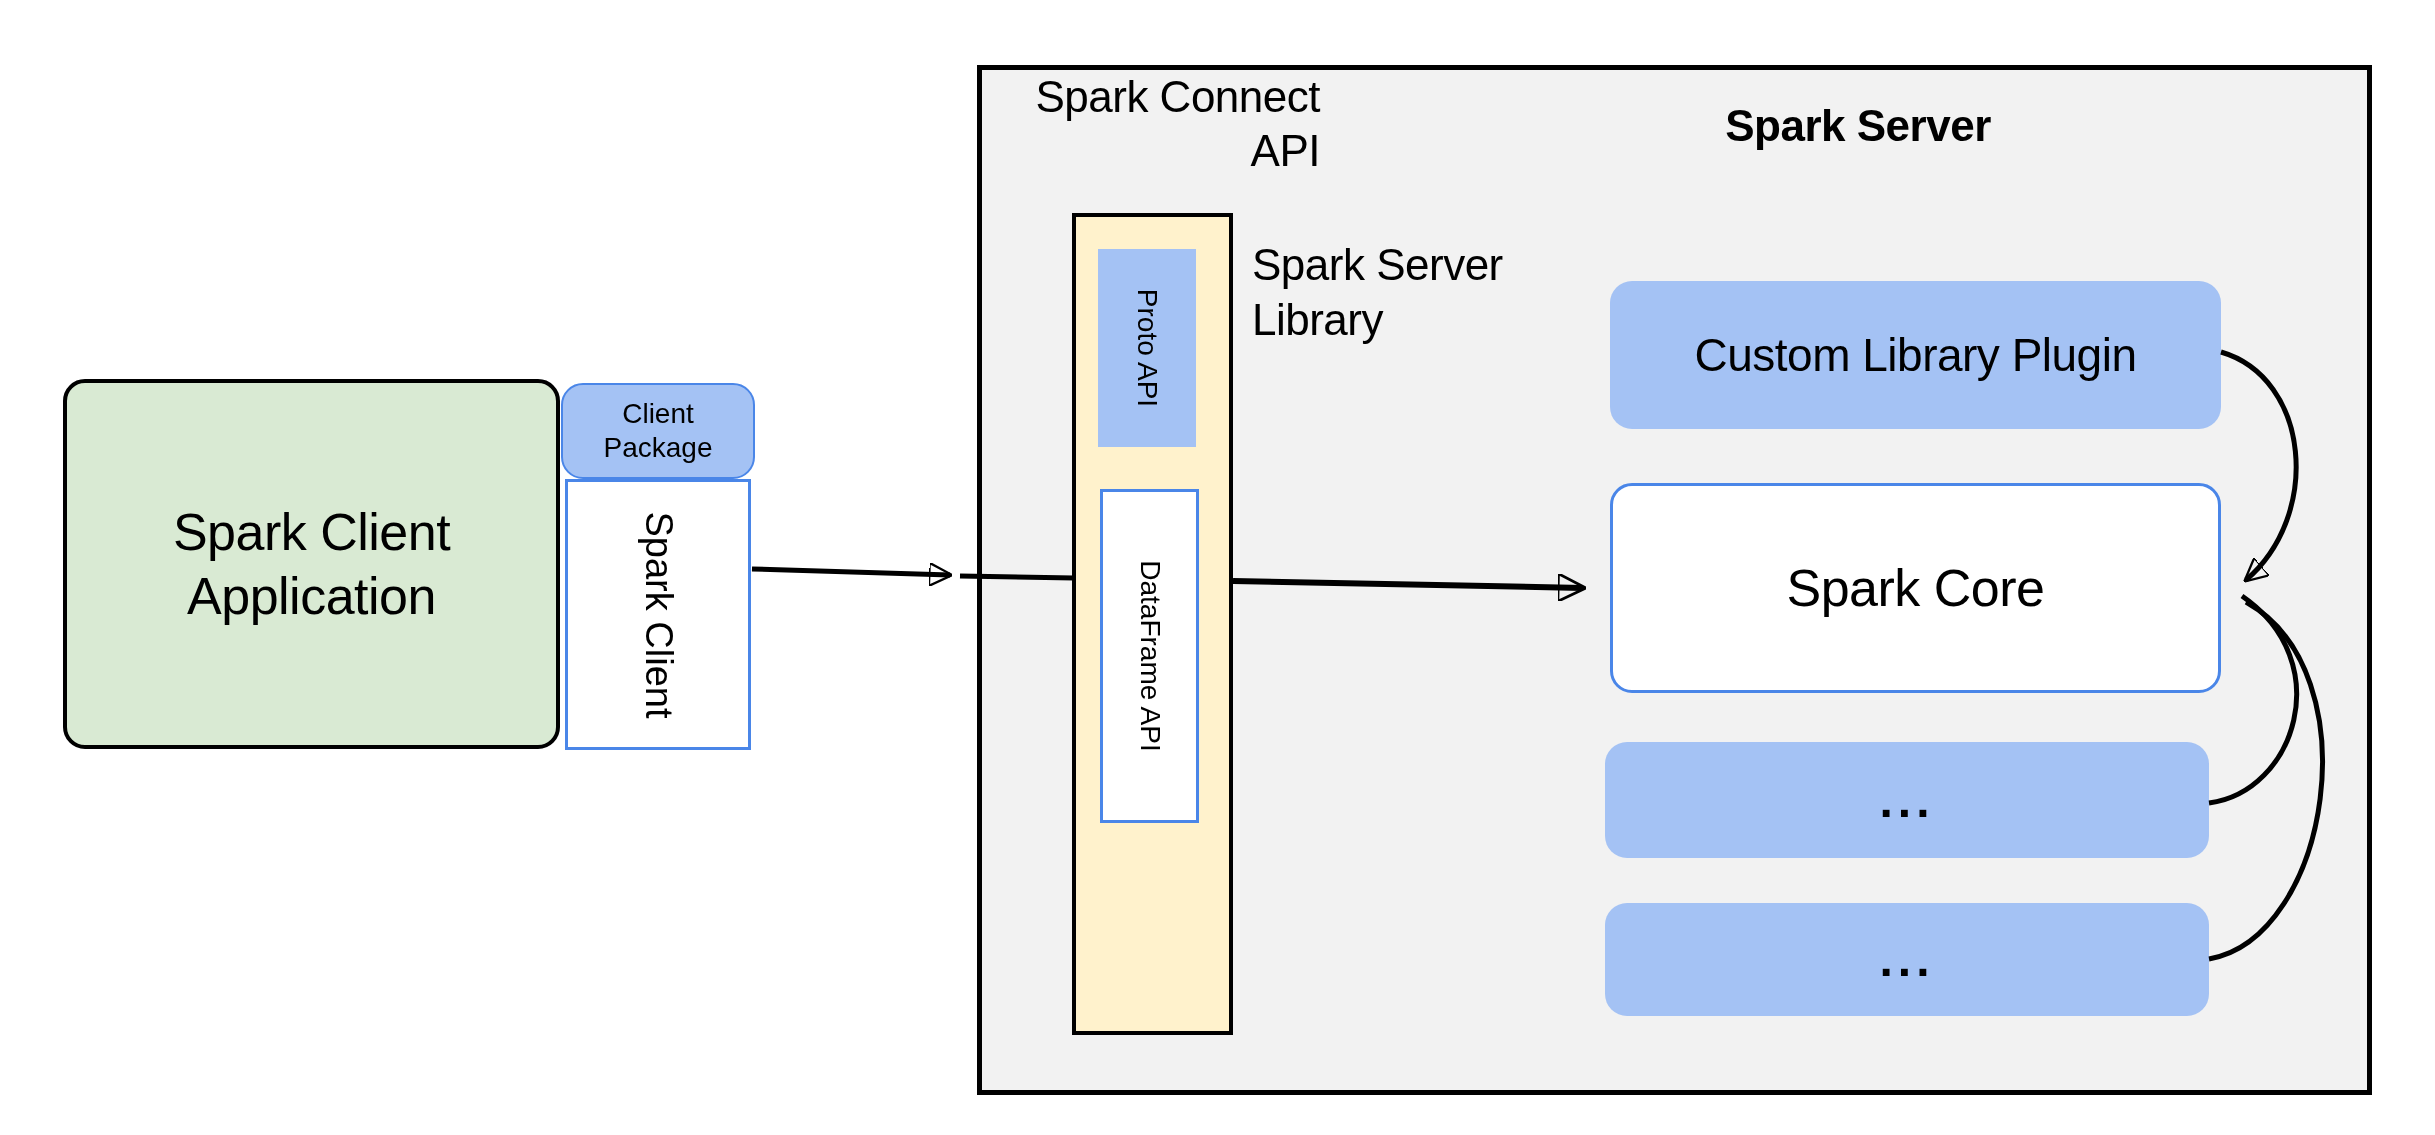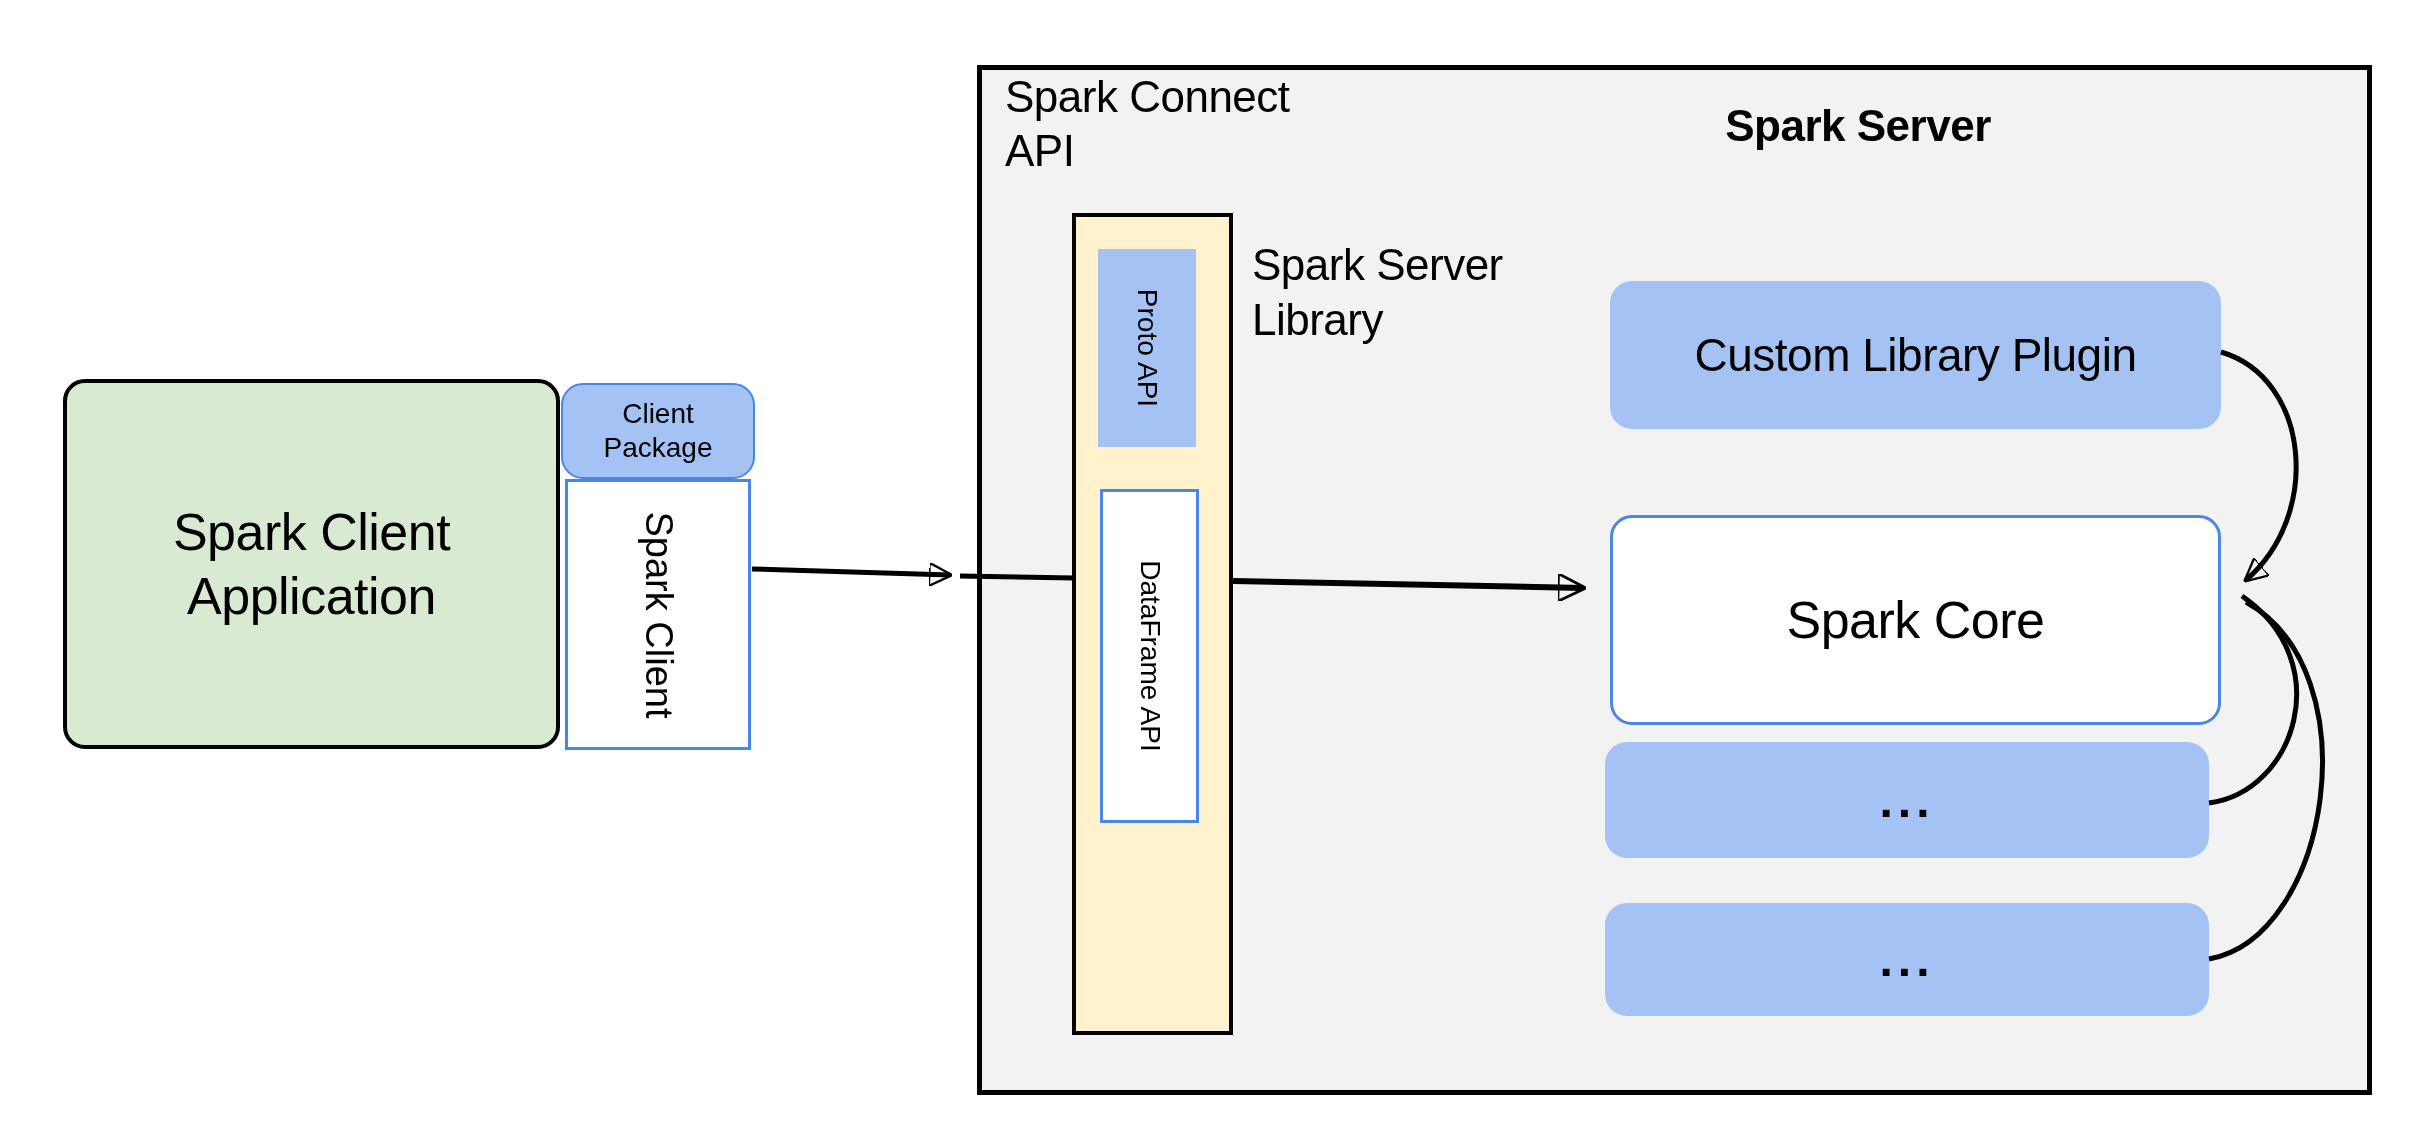--- a/index.html
+++ b/index.html
@@ -16,21 +16,21 @@
   .pre{white-space:pre-line;}
 
   
   .panel{
     left:977px; top:65px; width:1395px; height:1030px;
     background:var(--panel_gray); border:5px solid var(--line_black);
   }
 
   
   .lbl{letter-spacing:-0.5px;}
-  .spark-connect-lbl{left:1005px; top:70px; width:315px; font-size:44px; line-height:54px; text-align:left;}
+  .spark-connect-lbl{left:1005px; top:70px; width:315px; font-size:44px; line-height:54px; text-align:right;}
   .spark-server-lbl{left:1658px; top:100px; width:400px; font-size:44px; line-height:52px; font-weight:700; text-align:center;}
   .server-library-lbl{left:1252px; top:237px; width:320px; font-size:44px; line-height:55px; text-align:left;}
 
   
   .green-box{
     left:63px; top:379px; width:497px; height:370px;
     background:var(--green_fill); border:4px solid var(--line_black);
     font-size:52px; line-height:64px; letter-spacing:-0.5px;
   }
 
@@ -68,21 +68,21 @@
   .proto-box .vtext, .dataframe-box .vtext{font-size:28px;}
 
   
   .plugin-box{
     left:1610px; top:281px; width:611px; height:148px;
     background:var(--blue_fill); font-size:46px; letter-spacing:-0.5px;
   }
   .core-box{
     left:1610px; top:483px; width:611px; height:210px;
     background:#fff; border:3px solid var(--blue_border);
-    font-size:52px; letter-spacing:-0.5px;margin-top:32px;
+    font-size:52px; letter-spacing:-0.5px;
   }
   .slot-box{
     left:1605px; width:604px; background:var(--blue_fill);
     font-size:48px; font-weight:700; letter-spacing:5px;
   }
   .slot-1{top:742px; height:116px;}
   .slot-2{top:903px; height:113px;}
 
   
   svg.wires{position:absolute; left:0; top:0; width:2435px; height:1135px; pointer-events:none;}

